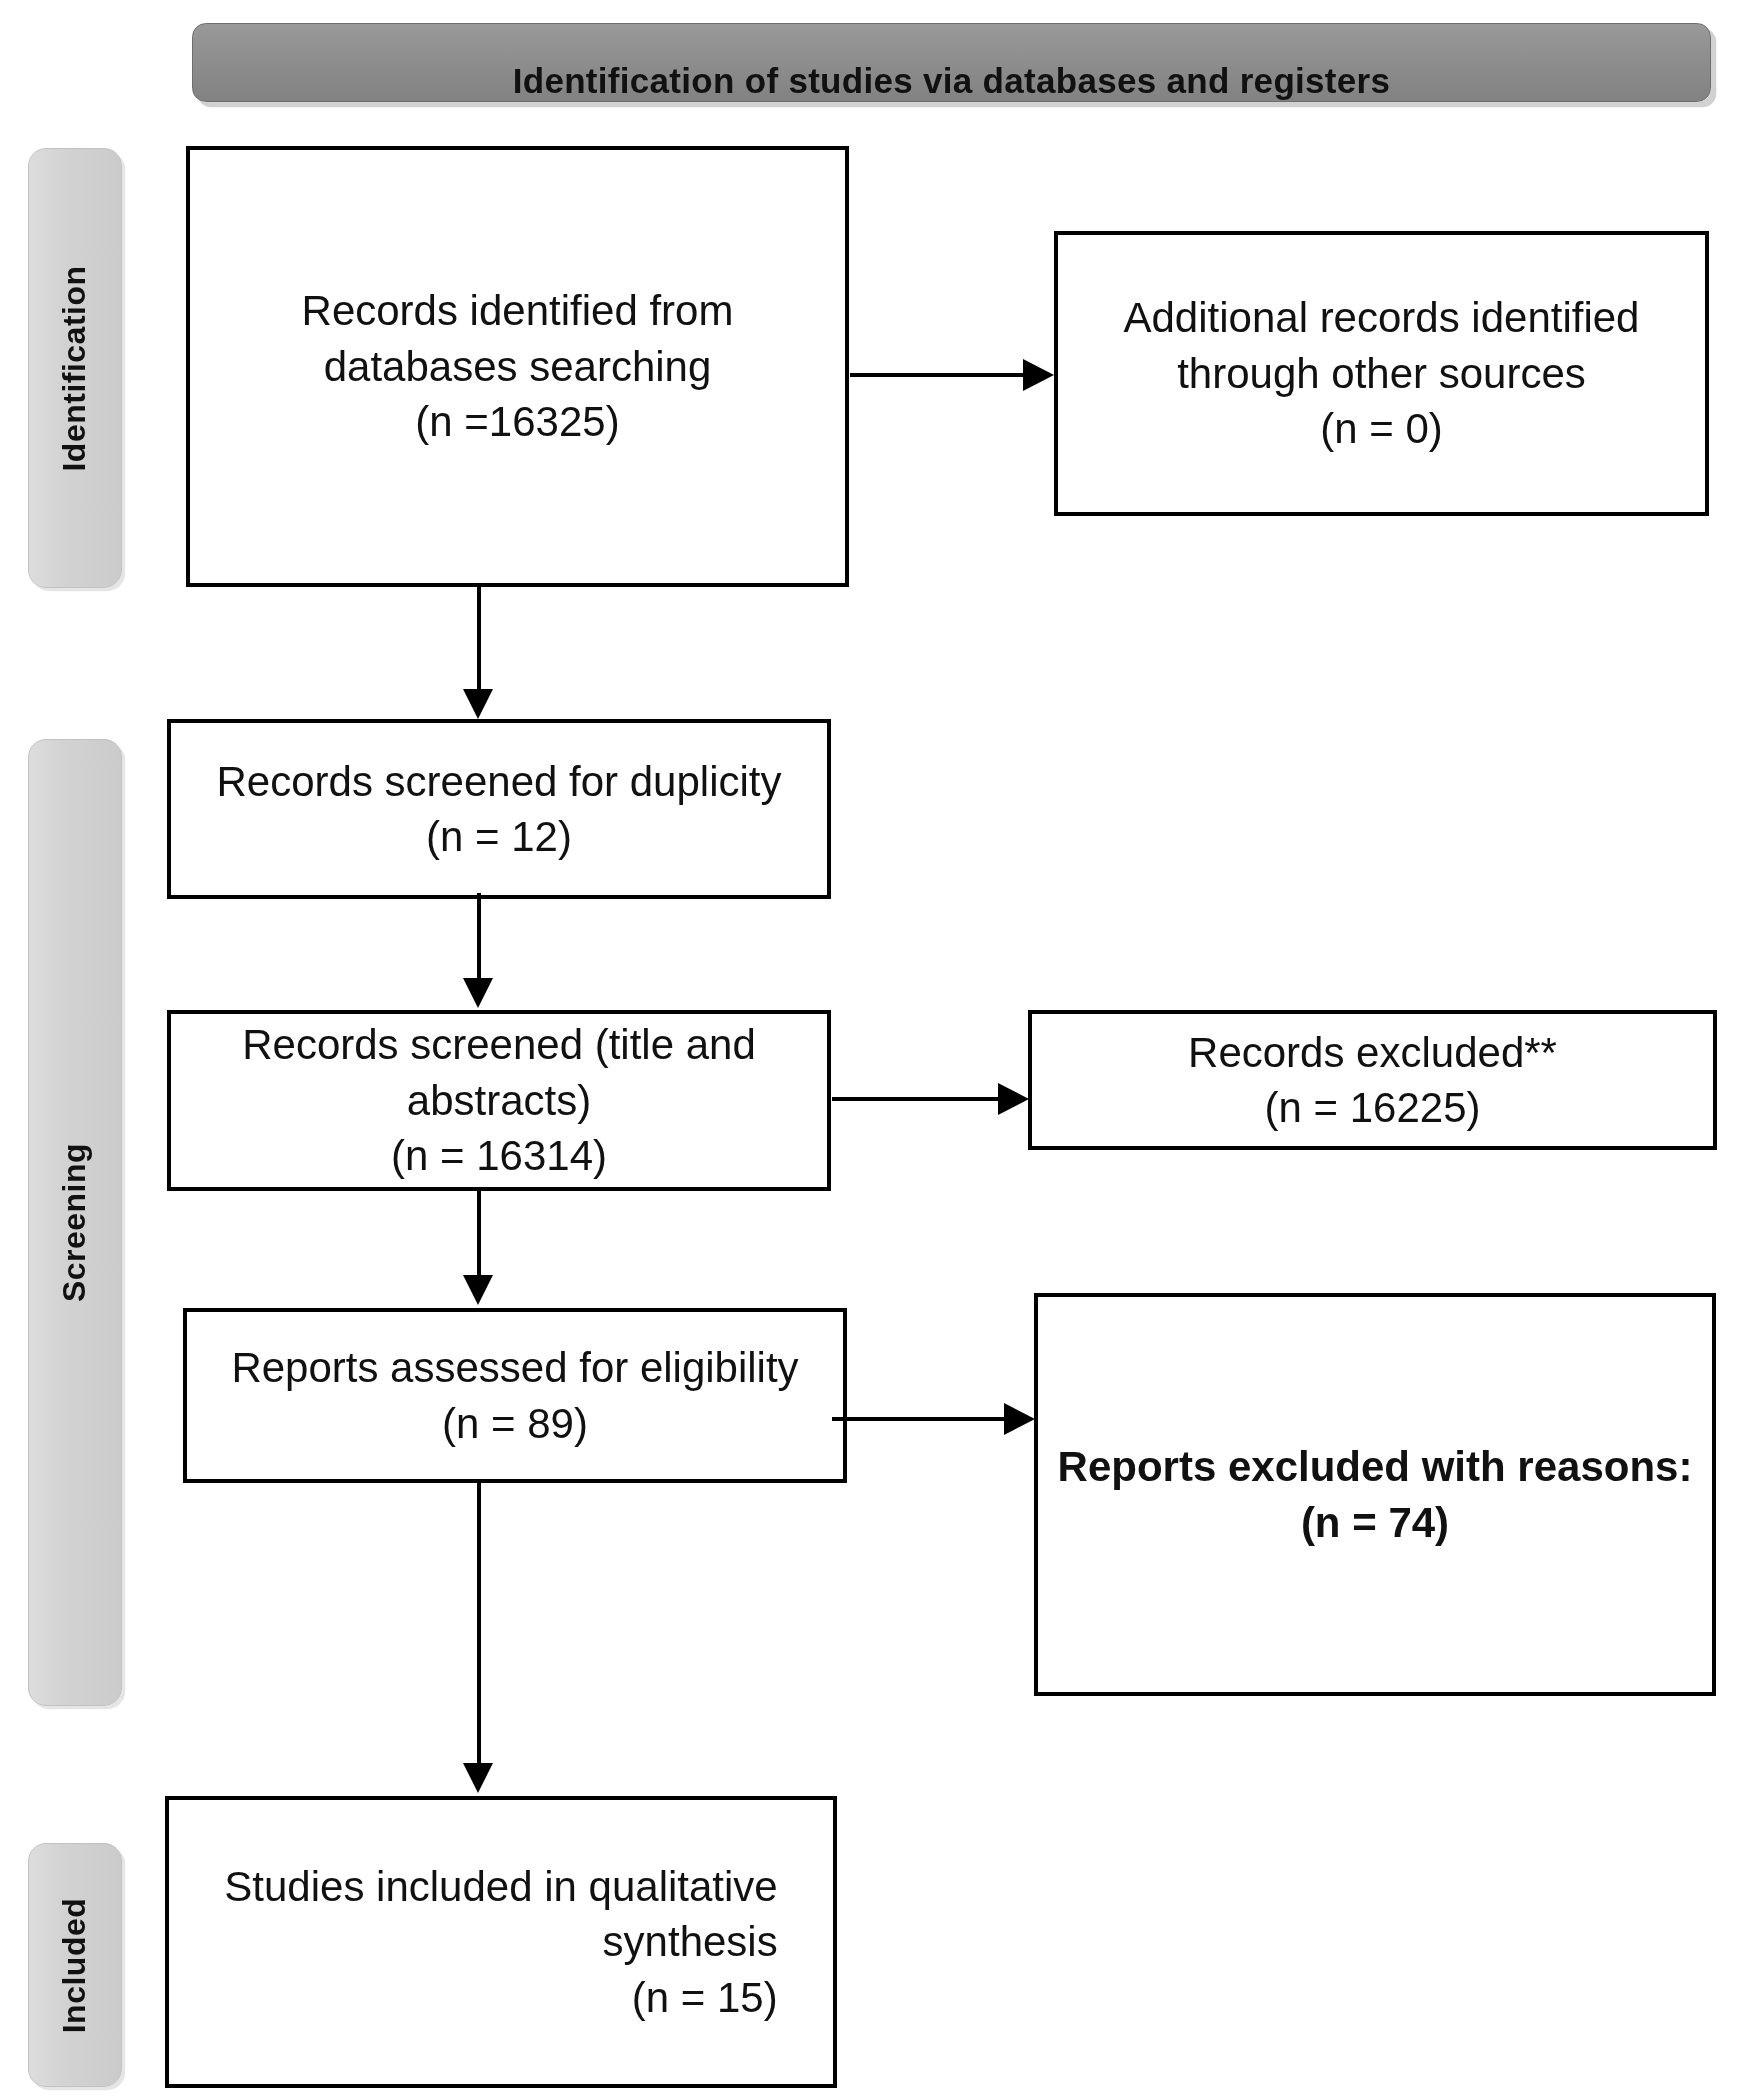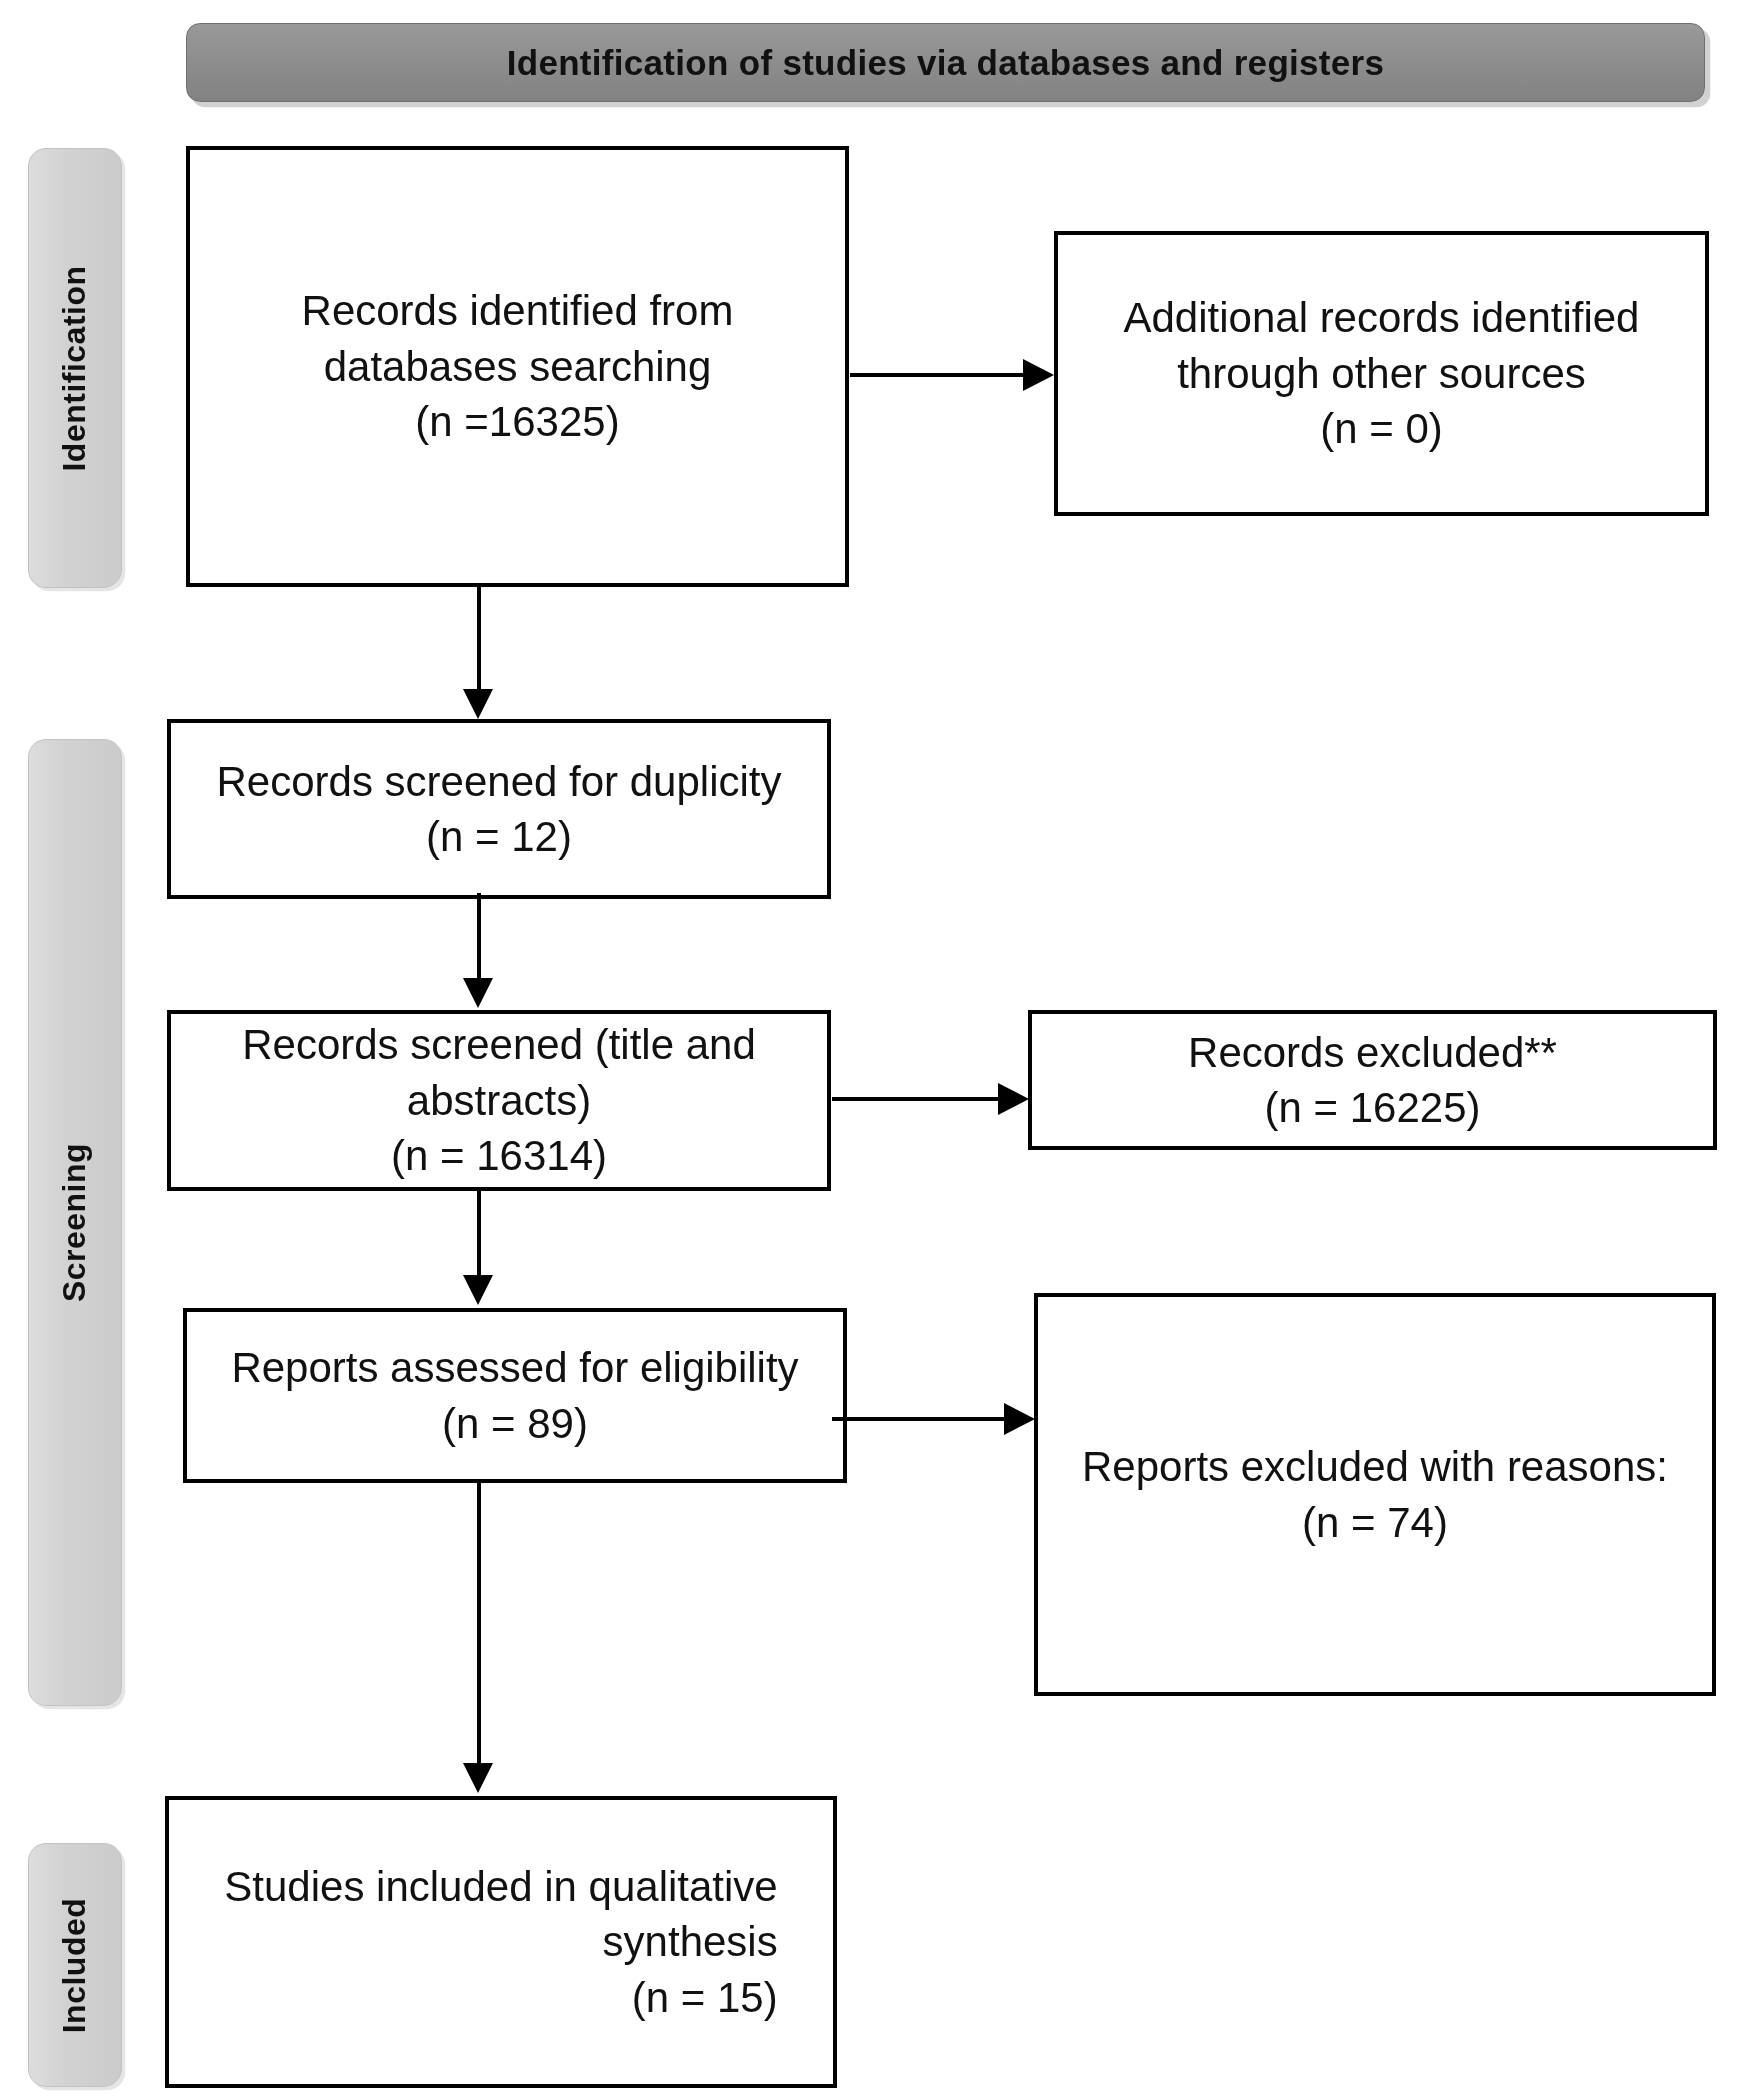--- a/index.html
+++ b/index.html
@@ -14,30 +14,30 @@
     position: relative;
     width: 1738px;
     height: 2097px;
     background: #ffffff;
     overflow: hidden;
   }
 
   
   .phase-header {
     position: absolute;
-    left: 186px;
+    left: 192px;
     top: 23px;
     width: 1519px;
     height: 79px;
     background: linear-gradient(to bottom, #999999 0%, #8e8e8e 45%, #828282 100%);
     border: 1.6px solid #6e6e6e;
     border-radius: 13.8px;
     box-shadow: 5.3px 5.3px 0 rgba(0,0,0,0.18);
     display: flex;
-    align-items: center;
+    align-items: flex-end;
     justify-content: center;
     box-sizing: border-box;
   }
   .phase-header-title {
     font-size: 35px;
     font-weight: bold;
     color: #111111;
     letter-spacing: 0.3px;
     white-space: nowrap;
   }
@@ -86,21 +86,21 @@
     padding: 0 18px;
     white-space: pre-line;
   }
 
   #box-identified        { left: 186px;  top: 146px;  width: 663px; height: 441px; }
   #box-additional        { left: 1054px; top: 231px;  width: 655px; height: 285px; justify-content: center; }
   #box-duplicity         { left: 167px;  top: 719px; width: 664px; height: 180px; }
   #box-screened-title    { left: 167px;  top: 1010px; width: 664px; height: 181px; }
   #box-records-excluded  { left: 1028px; top: 1010px; width: 689px; height: 140px; }
   #box-eligibility       { left: 167px;  top: 1308px; width: 664px; height: 175px; margin-left: 16px; }
-  #box-reports-excluded  { left: 1034px; top: 1293px; width: 682px; height: 403px; }
+  #box-reports-excluded  { left: 1034px; top: 1293px; width: 682px; height: 403px; font-weight: bold; }
   #box-included-studies  { left: 165px;  top: 1796px; width: 672px; height: 292px; text-align: right; }
 
   
   .conn-v {
     position: absolute;
     width: 3.7px;
     background: #000000;
   }
   .conn-h {
     position: absolute;

